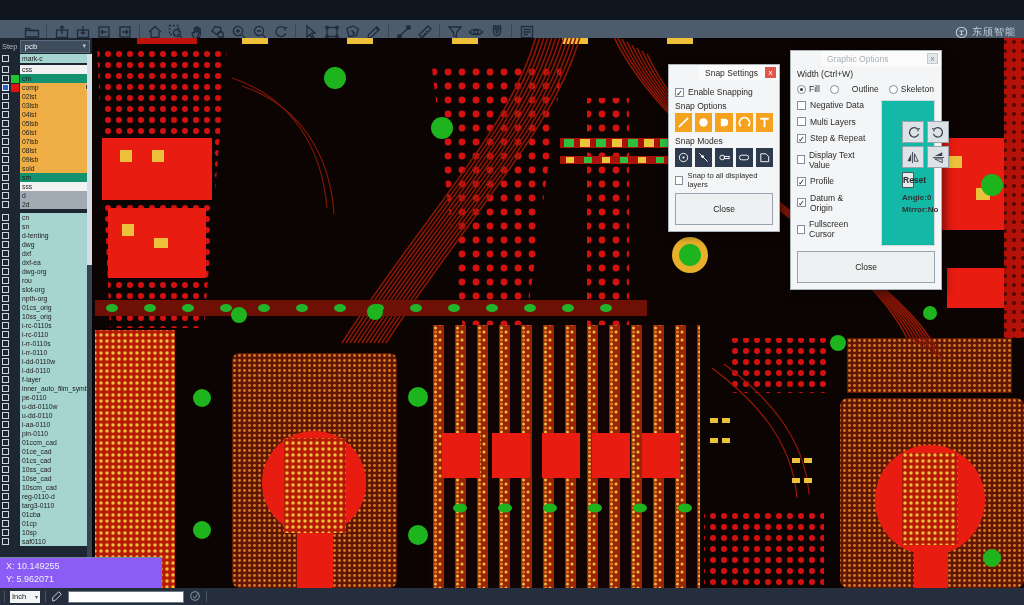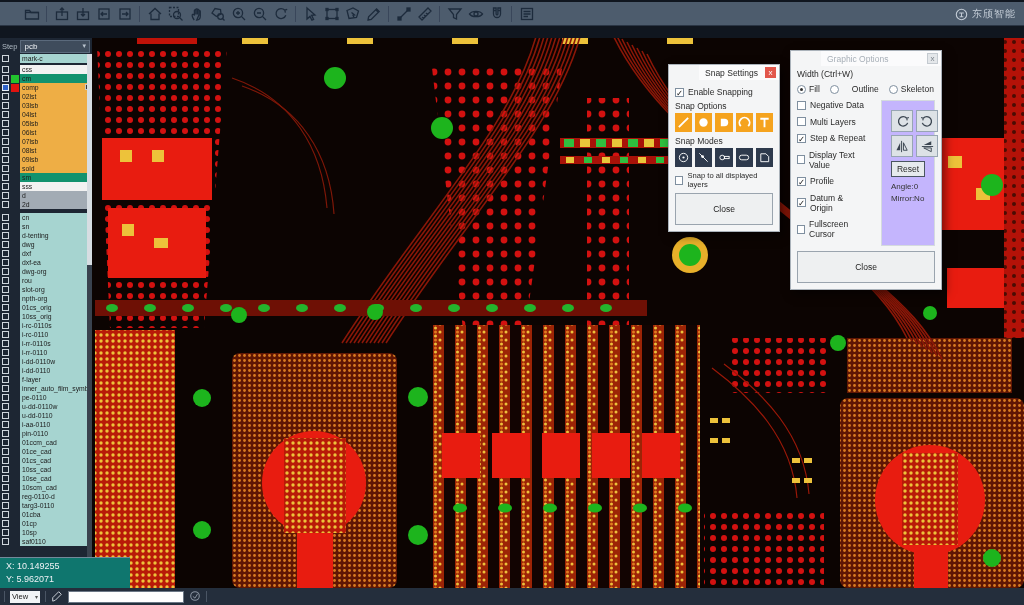--- a/index.html
+++ b/index.html
@@ -7,21 +7,21 @@
   body { font-family:"Liberation Sans", sans-serif; background:#10161f; overflow:hidden; }
   .app { position:relative; width:1024px; height:605px; background:#10161f; }
 
   
   .menubar { position:absolute; left:0; top:0; width:1024px; height:14px; background:#1a222e;
              display:flex; align-items:center; padding-left:4px; gap:2px; }
   .menu-item { color:#d6dce3; font-size:9px; padding:1px 7px; cursor:default; }
   .menu-item::first-letter { text-decoration:underline; }
 
   
-  .toolbar { position:absolute; left:0; top:2px; width:1024px; height:24px; background:#4d5c6d;
+  .toolbar { position:absolute; left:0; top:20px; width:1024px; height:24px; background:#4d5c6d;
              border-bottom:1px solid #2a3544; display:flex; align-items:center; padding-left:21px; }
   .tbtn { width:21px; height:20px; display:flex; align-items:center; justify-content:center; }
   .tbtn svg { stroke:#1d2b3c; fill:none; stroke-width:1.3; }
   .tsep { width:1px; height:16px; background:#39465a; margin:0 4px; }
   .brand { position:absolute; right:8px; top:0; height:24px; display:flex; align-items:center; gap:4px; color:#c3ccd6; }
   .brand-text { font-size:10px; letter-spacing:1px; }
 
   
   .sidebar { position:absolute; left:0; top:38px; width:92px; height:550px; background:#1d2633; }
   .step-bar { height:16px; display:flex; align-items:center; gap:3px; padding:1px 2px; }
@@ -61,29 +61,29 @@
   .cbox { width:9px; height:9px; border:1px solid #7f8f9f; background:#fff; font-size:8.5px; line-height:8px;
           text-align:center; color:#222; }
   .radio { width:9px; height:9px; border:1px solid #7f8f9f; border-radius:50%; background:#fff; position:relative; }
   .radio.on::after { content:""; position:absolute; left:2px; top:2px; width:3px; height:3px; border-radius:50%; background:#333; }
   .btn-close { display:block; width:100%; height:32px; background:#eef0f1; border:1px solid #9aa4ae;
                font-size:8.5px; color:#222; text-align:center; line-height:14px; }
   .sq-orange { width:19px; height:19px; background:#f5a31e; display:flex; align-items:center; justify-content:center; }
   .sq-dark   { width:19px; height:19px; background:#2e3a4d; display:flex; align-items:center; justify-content:center; }
   .sqrow { display:flex; gap:3px; margin:2px 0 4px 0; }
   .go-body { display:flex; gap:14px; }
-  .go-right { width:54px; background:#c4b5fd; border:1px solid #d4dade; padding:9px; }
+  .go-right { width:54px; background:#14b8a6; border:1px solid #d4dade; padding:20px;font-weight:bold; }
   .go-grid { display:grid; grid-template-columns:22px 22px; gap:3px; }
   .go-btn { width:22px; height:22px; background:#dde2e6; border:1px solid #97a5b2; display:flex; align-items:center; justify-content:center; }
   .go-reset { width:100%; height:16px; margin-top:4px; background:#e6eaed; border:1px solid #4a5560;
               font-size:8.5px; text-align:center; line-height:14px; }
   .go-txt { font-size:8px; margin-top:4px; line-height:1.5; color:#333; }
 
   
-  .statusbox { position:absolute; left:0; top:557px; width:130px; height:31px; background:#0f766e;
+  .statusbox { position:absolute; left:0; top:557px; width:162px; height:31px; background:#8b5cf6;
                border-top:1px solid #73899a; color:#eef2f6; font-size:9px; padding:2px 0 16px 6px; line-height:13px; }
   .bottombar { position:absolute; left:0; top:588px; width:1024px; height:17px; background:#242e3c;
                display:flex; align-items:center; padding-left:4px; gap:5px; }
   .bsep { width:1px; height:11px; background:#4a5564; }
   .unit-combo { width:30px; height:12px; background:#f2f4f6; color:#222; font-size:7.5px;
                 display:flex; align-items:center; justify-content:space-between; padding:0 2px; }
   .binput { width:116px; height:12px; background:#fff; border:1px solid #6c7886; }
 </style>
 </head>
 <body>
@@ -875,21 +875,21 @@
   </div>
 
   <div class="statusbox">
     <div>X: 10.149255</div>
     <div>Y: 5.962071</div>
   </div>
 
   <div class="bottombar">
     <span class="bsep"></span>
     <span class="unit-combo">
-      <span>View</span>
+      <span>Inch</span>
       <span style="font-size:6px;color:#555;">▾</span>
     </span>
     <span class="bsep"></span>
     <span><svg width="12" height="12" viewBox="0 0 14 14">
           <path d="M2,13 L5,12 12,5 9,2 2,9 z" stroke="#cfd6dd" fill="none" stroke-width="1.1"></path>
         </svg></span>
     <input class="binput" value="" style="">
     <span><svg width="12" height="12" viewBox="0 0 14 14">
           <circle cx="7" cy="7" r="5" stroke="#8a94a2" fill="none" stroke-width="1.2"></circle>
           <path d="M4.5,7.5 L7,9.5 L10,4.5" stroke="#8a94a2" fill="none" stroke-width="1.1"></path>

